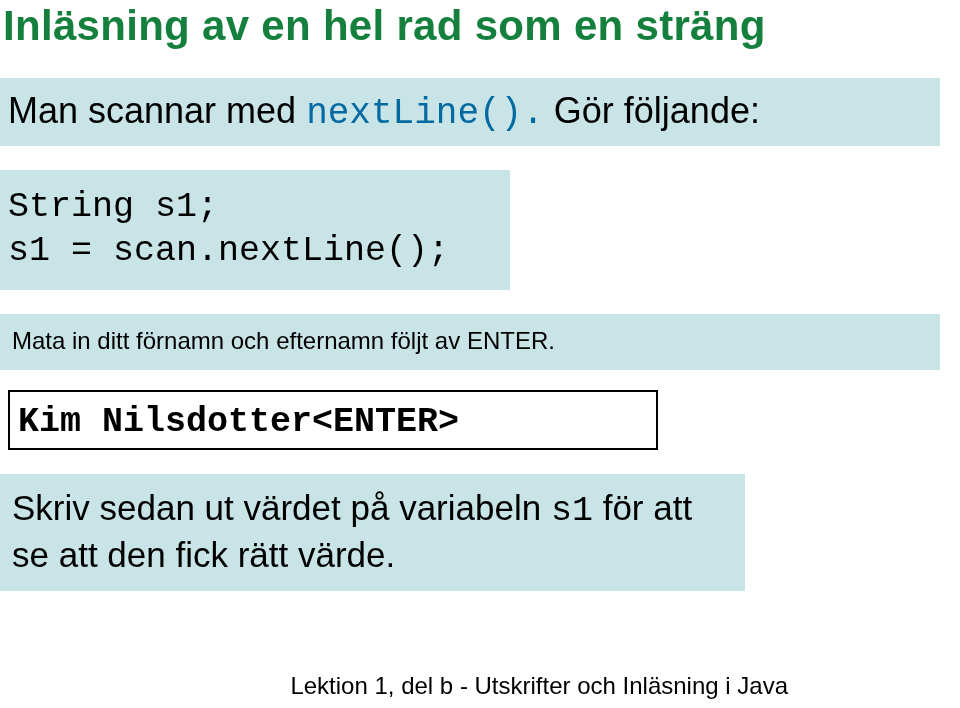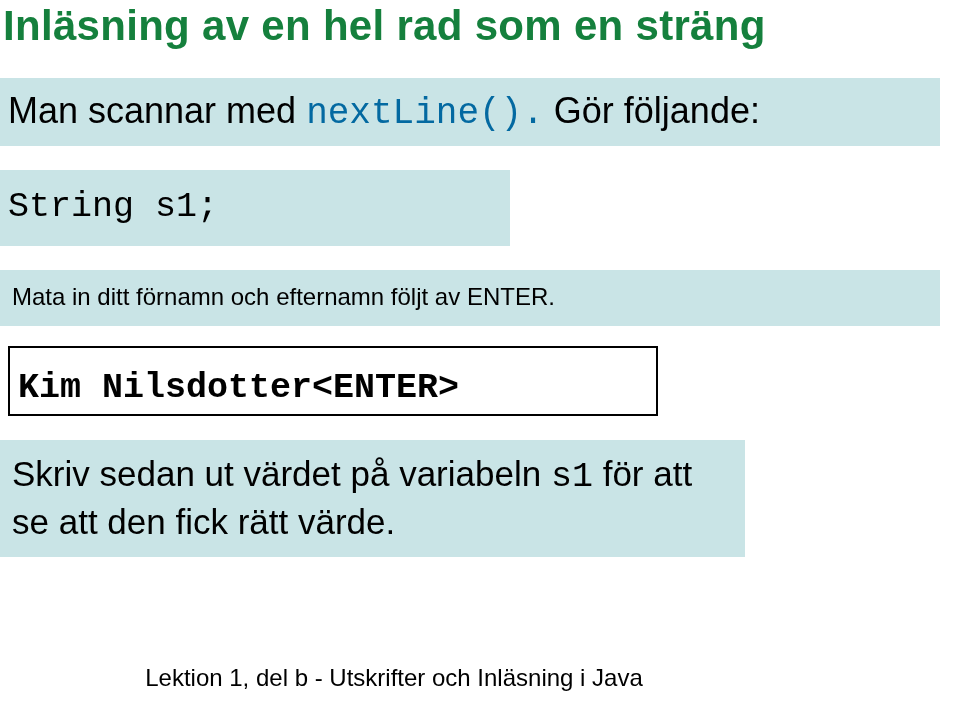--- a/index.html
+++ b/index.html
@@ -42,58 +42,59 @@
     width: 940px;
     padding: 12px 10px 14px 12px;
     font-size: 24px;
     line-height: 1.25;
   }
   .box4wrap {
     margin-top: 20px;
     margin-left: 8px;
     width: 650px;
     border: 2px solid #000;
-    padding: 20px 10px 6px 8px;
+    padding: 10px 10px 6px 8px;
   }
   .box4 {
     font-family: "Courier New", Courier, monospace;
     font-size: 35px;
     font-weight: bold;
     color: #000;
     background: #fff;
   }
   .box5 {
     margin-top: 24px;
     width: 745px;
     padding: 12px 10px 14px 12px;
     font-size: 35px;
     line-height: 1.25;
   }
   .mono { font-family: "Courier New", Courier, monospace; }
   .red  { color: #0369a1; }
   .footer {
     position: absolute;
-    bottom: 16px;
+    bottom: 8px;
     width: 788px;
-    text-align: center;
+    text-align: right;
     font-size: 24px;
     color: #000;
   }
 </style>
 </head>
 <body>
 
 <div class="title">Inläsning av en hel rad som en sträng</div>
 
 <div class="box box1">
   <span>Man scannar med </span><span class="mono red">nextLine().</span><span> Gör följande:</span>
 </div>
 
 <div class="box box2">
   <div>String s1;</div>
+  <div>s1 = scan.nextLine();</div>
 </div>
 
 <div class="box box3">
   <div>Mata in ditt förnamn och efternamn följt av ENTER.</div>
 </div>
 
 <div class="box4wrap">
   <div class="box4">Kim Nilsdotter&lt;ENTER&gt;</div>
 </div>
 

